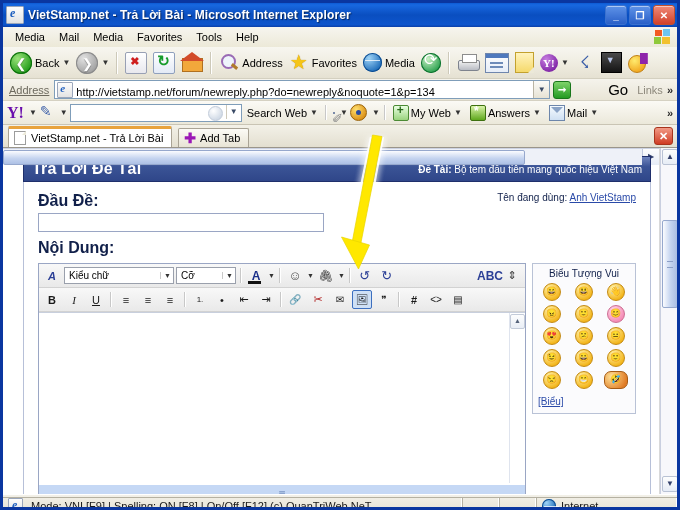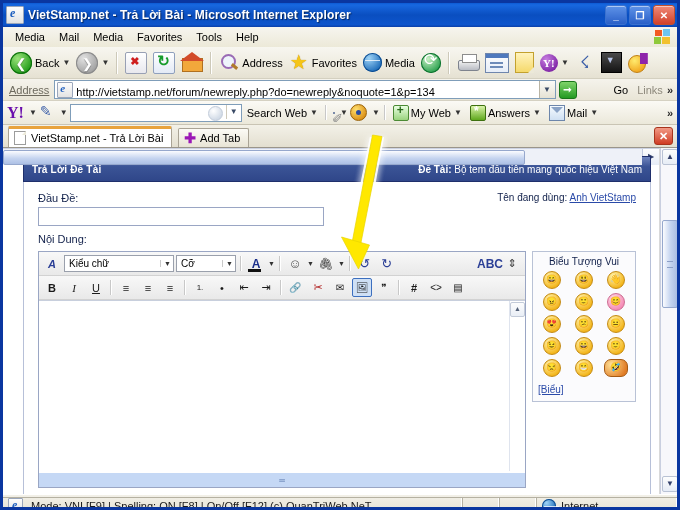--- a/index.html
+++ b/index.html
@@ -100,21 +100,21 @@
   .addr-in{flex:1;height:17px;background:#fff;border:1px solid #7f9db9;display:flex;align-items:flex-end;
      padding-left:2px;min-width:0;}
   .addr-in .ie-ico{width:14px;height:14px;margin-right:3px;}
   .addr-in .ie-ico:after{font-size:11px;left:2px;}
   .urltxt{font-size:11px;color:#000;white-space:nowrap;overflow:hidden;flex:1;}
   .addr-dd{width:15px;height:17px;background:linear-gradient(#fbfbf8,#e6e2d4);
      border-left:1px solid #b9b4a4;display:flex;align-items:center;justify-content:center;font-size:8px;color:#3a4a66;}
   .gobtn{display:flex;align-items:center;padding:0 5px 0 3px;}
   .gobtn .gb{width:16px;height:16px;border-radius:3px;background:linear-gradient(#7fd36a,#249a22);
      border:1px solid #19761a;color:#fff;font-size:10px;text-align:center;line-height:15px;font-weight:bold;}
-  .gobtn .gt{font-size:11px;margin-left:3px;padding-left:34px;}
+  .gobtn .gt{font-size:15px;margin-left:3px;padding-left:34px;}
   .links{color:#8d897c;font-size:11px;padding:0 4px;}
   .chev{font-size:11px;color:#2a2a2a;padding-right:4px;font-weight:bold;}
 
   
   .ytb{height:23px;display:flex;align-items:center;padding-left:4px;gap:2px;
     background:linear-gradient(to bottom,#fbfaf5,#ebe8da);border-bottom:1px solid #c9c4b4;}
   .ylogo{color:#6a0fad;font-weight:bold;font-size:16px;font-family:"Liberation Serif",serif;line-height:14px;}
   .ypen{width:16px;height:16px;position:relative;}
   .ypen:after{content:"\270E";position:absolute;left:1px;top:-2px;font-size:14px;color:#3b5ea8;}
   .ysearch{width:170px;height:16px;background:#fff;border:1px solid #7f9db9;display:flex;align-items:center;position:relative;}
@@ -155,27 +155,27 @@
 
   
   .viewport{position:relative;height:346px;background:#fff;display:flex;}
   .page{flex:1;background:#fff;position:relative;overflow:hidden;
         border-right:1px solid #d9d9d9;}
   .pageinner{position:absolute;left:20px;top:8px;right:8px;}
 
   .bluebar{height:24px;background:linear-gradient(to bottom,#6f84bd,#3b5496 40%,#2f4689);
      border:1px solid #1f2f6b;display:flex;align-items:center;justify-content:space-between;
      padding:0 8px;color:#fff;}
-  .bluebar .l{font-size:10px;font-weight:bold;letter-spacing:.2px;}
+  .bluebar .l{font-size:16px;font-weight:bold;letter-spacing:.2px;}
   .bluebar .r{font-size:10px;}
   .bluebar .r b{font-weight:bold;}
 
   .formbox{border:1px solid #b7c0d8;border-top:none;background:#fff;padding:10px 14px 8px 14px;}
   .rowtop{display:flex;justify-content:space-between;align-items:flex-start;}
-  .lab{font-size:11px;color:#11204a;}
+  .lab{font-size:16px;color:#11204a;font-weight:bold;}
   .titleinput{width:280px;height:15px;border:1px solid #9aa6c4;background:#fff;margin-top:3px;}
   .whoami{font-size:10px;color:#11204a;}
   .whoami a{color:#2a4aa8;text-decoration:underline;}
 
   .editor-wrap{margin-top:6px;display:flex;gap:6px;align-items:flex-start;}
   .editor{flex:1;border:1px solid #9aa6c4;background:#f4f4f4;}
   .etb{background:linear-gradient(#f8f8f8,#e9e9e9);padding:2px 3px;display:flex;align-items:center;gap:2px;
      border-bottom:1px solid #d2d2d2;position:relative;min-height:17px;}
   .ebtn{width:18px;height:17px;display:flex;align-items:center;justify-content:center;font-size:11px;
      color:#1a1a1a;flex:none;border:1px solid transparent;border-radius:2px;}

